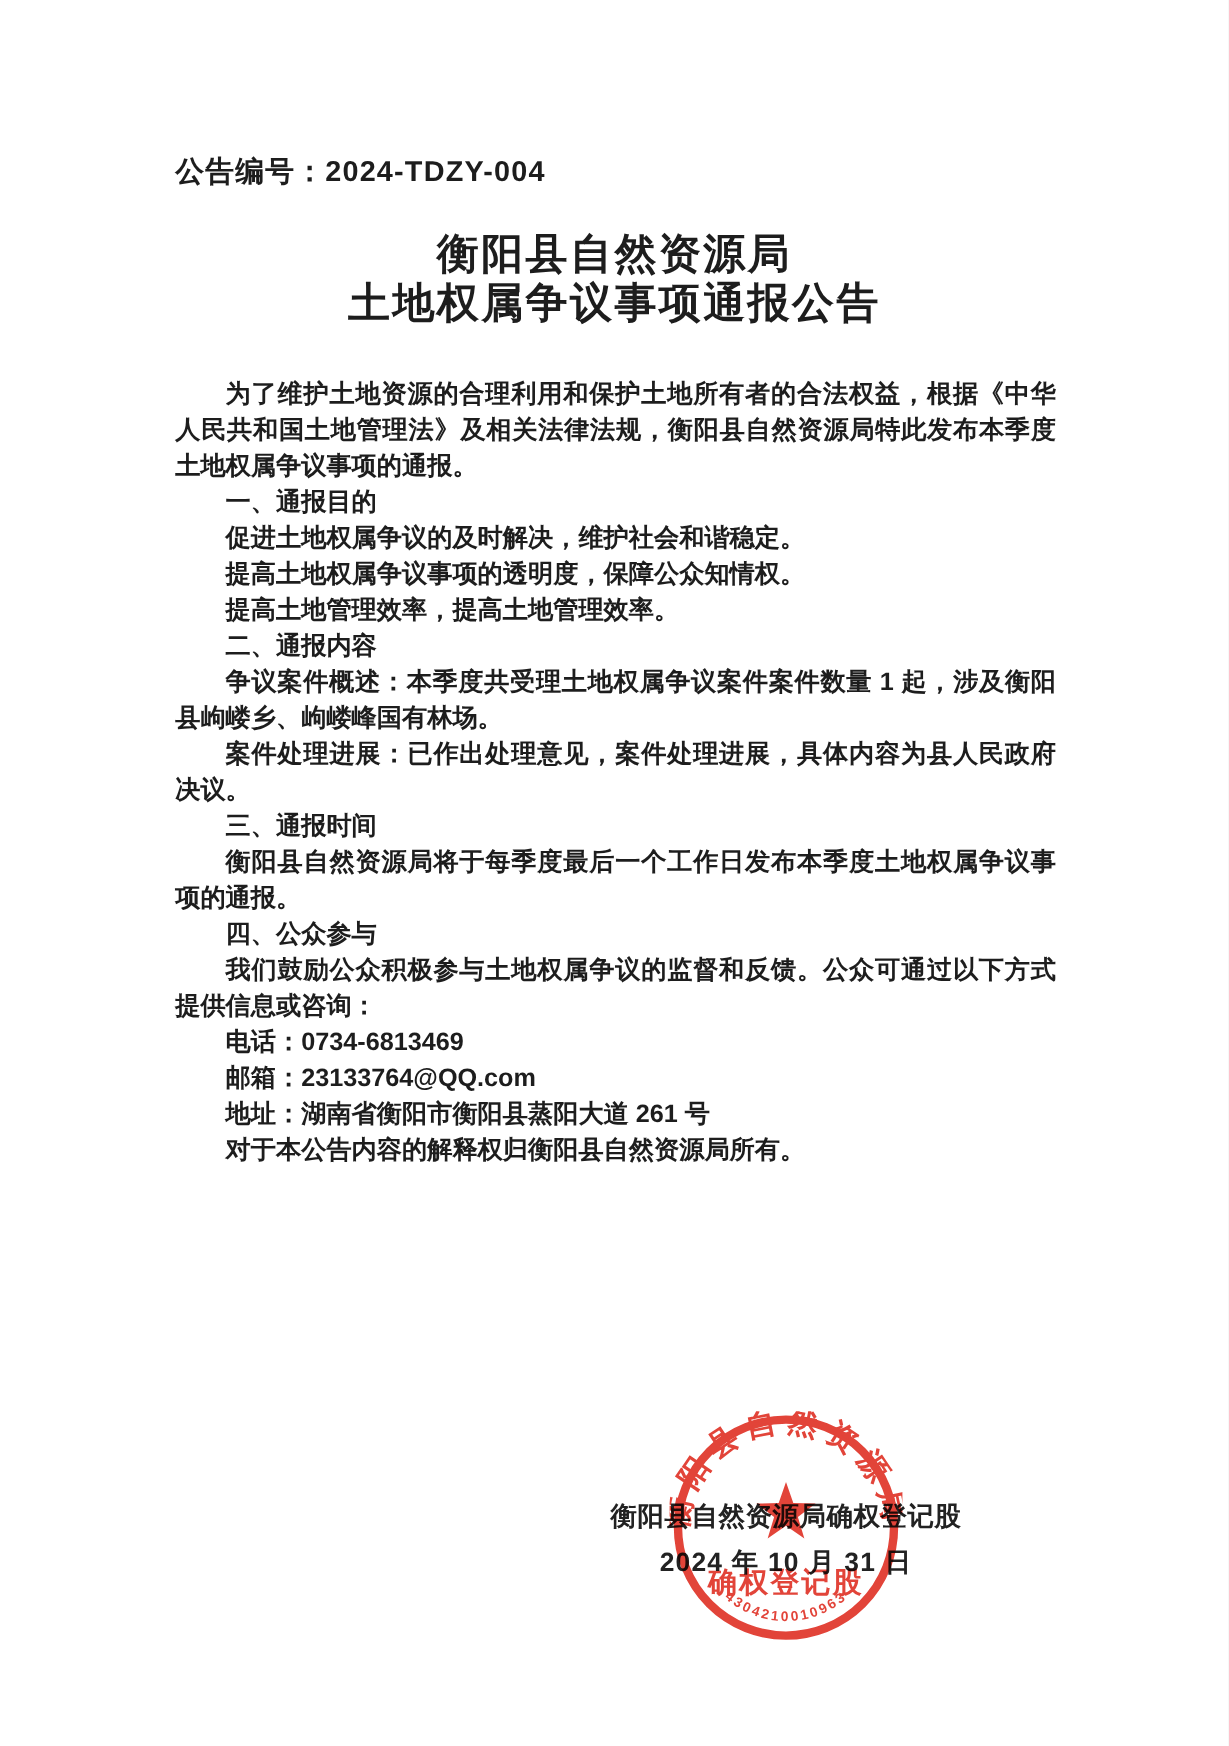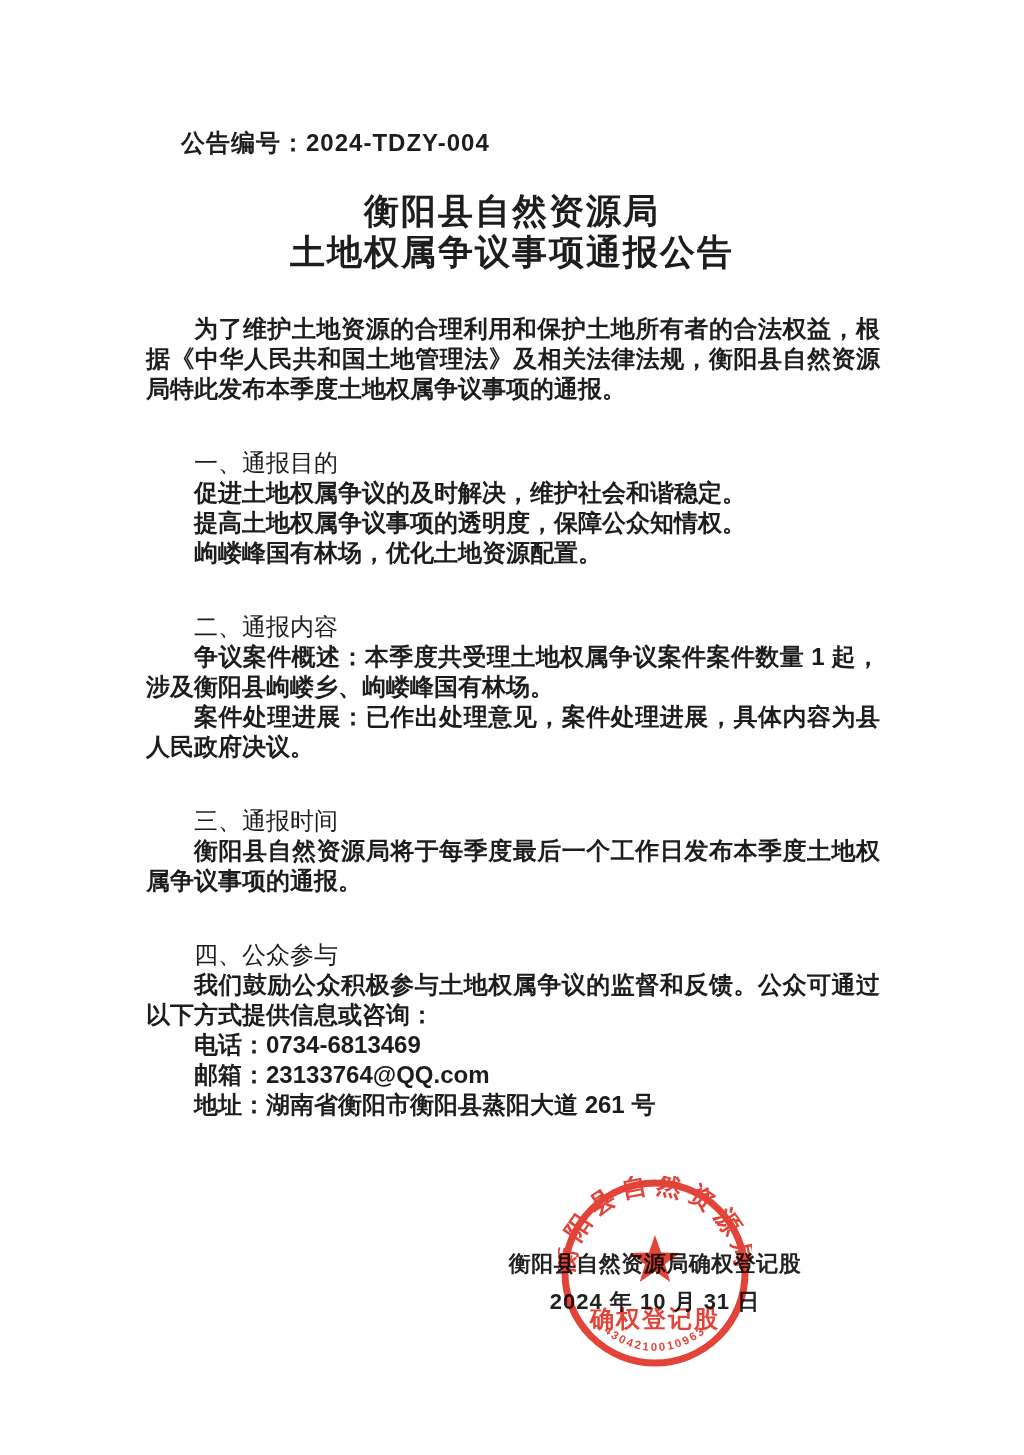--- a/index.html
+++ b/index.html
@@ -13,48 +13,47 @@
     font-family: "Liberation Sans", sans-serif;
     overflow: hidden;
   }
   .doc-number {
     position: absolute;
     top: 127px;
     left: 146px;
     font-size: 24px;
     font-weight: 700;
     letter-spacing: 1px;
-    margin-left: 35px;
   }
   .title {
     position: absolute;
     top: 191px;
     left: 0;
     width: 100%;
     margin: 0;
     text-align: center;
     font-family: "Liberation Serif", serif;
     font-size: 35px;
     line-height: 41px;
     font-weight: 700;
     letter-spacing: 2px;
   }
   .title-line { display: block; }
   .body-text {
     position: absolute;
     top: 314px;
     left: 146px;
     width: 734px;
-    font-size: 24px;
+    font-size: 21px;
     line-height: 30px;
     font-weight: 600;
     text-align: justify;
   }
   .body-text p { margin: 0; text-indent: 2em; }
-  .body-text p.heading { font-weight: 400; margin-top: 44px; }
+  .body-text p.heading { font-weight: 700; }
   .signature {
     position: absolute;
     top: 1250px;
     left: 455px;
     width: 400px;
     text-align: center;
     font-weight: 700;
     color: #222;
   }
   .sig-org  { font-size: 22px; line-height: 28px; letter-spacing: 0.5px; }
@@ -86,31 +85,32 @@
   <h1 class="title">
     <span class="title-line">衡阳县自然资源局</span>
     <span class="title-line">土地权属争议事项通报公告</span>
   </h1>
 
   <div class="body-text">
       <p>为了维护土地资源的合理利用和保护土地所有者的合法权益，根据《中华人民共和国土地管理法》及相关法律法规，衡阳县自然资源局特此发布本季度土地权属争议事项的通报。</p>
       <p class="heading">一、通报目的</p>
       <p>促进土地权属争议的及时解决，维护社会和谐稳定。</p>
       <p>提高土地权属争议事项的透明度，保障公众知情权。</p>
-      <p>岣嵝峰国有林场，优化土地资源配置。</p>
+      <p>提高土地管理效率，提高土地管理效率。</p>
       <p class="heading">二、通报内容</p>
       <p>争议案件概述：本季度共受理土地权属争议案件案件数量 1 起，涉及衡阳县岣嵝乡、岣嵝峰国有林场。</p>
       <p>案件处理进展：已作出处理意见，案件处理进展，具体内容为县人民政府决议。</p>
       <p class="heading">三、通报时间</p>
       <p>衡阳县自然资源局将于每季度最后一个工作日发布本季度土地权属争议事项的通报。</p>
       <p class="heading">四、公众参与</p>
       <p>我们鼓励公众积极参与土地权属争议的监督和反馈。公众可通过以下方式提供信息或咨询：</p>
       <p>电话：0734-6813469</p>
       <p>邮箱：23133764@QQ.com</p>
       <p>地址：湖南省衡阳市衡阳县蒸阳大道 261 号</p>
+      <p>对于本公告内容的解释权归衡阳县自然资源局所有。</p>
     </div>
 
   <div class="signature">
     <div class="sig-org">衡阳县自然资源局确权登记股</div>
     <div class="sig-date">2024 年 10 月 31 日</div>
   </div>
 
   <svg class="seal" viewBox="0 0 194 194" xmlns="http://www.w3.org/2000/svg">
     <circle cx="97" cy="97" r="90" fill="none" stroke="#e0352a" stroke-width="7"></circle>
     <g fill="#e0352a">

